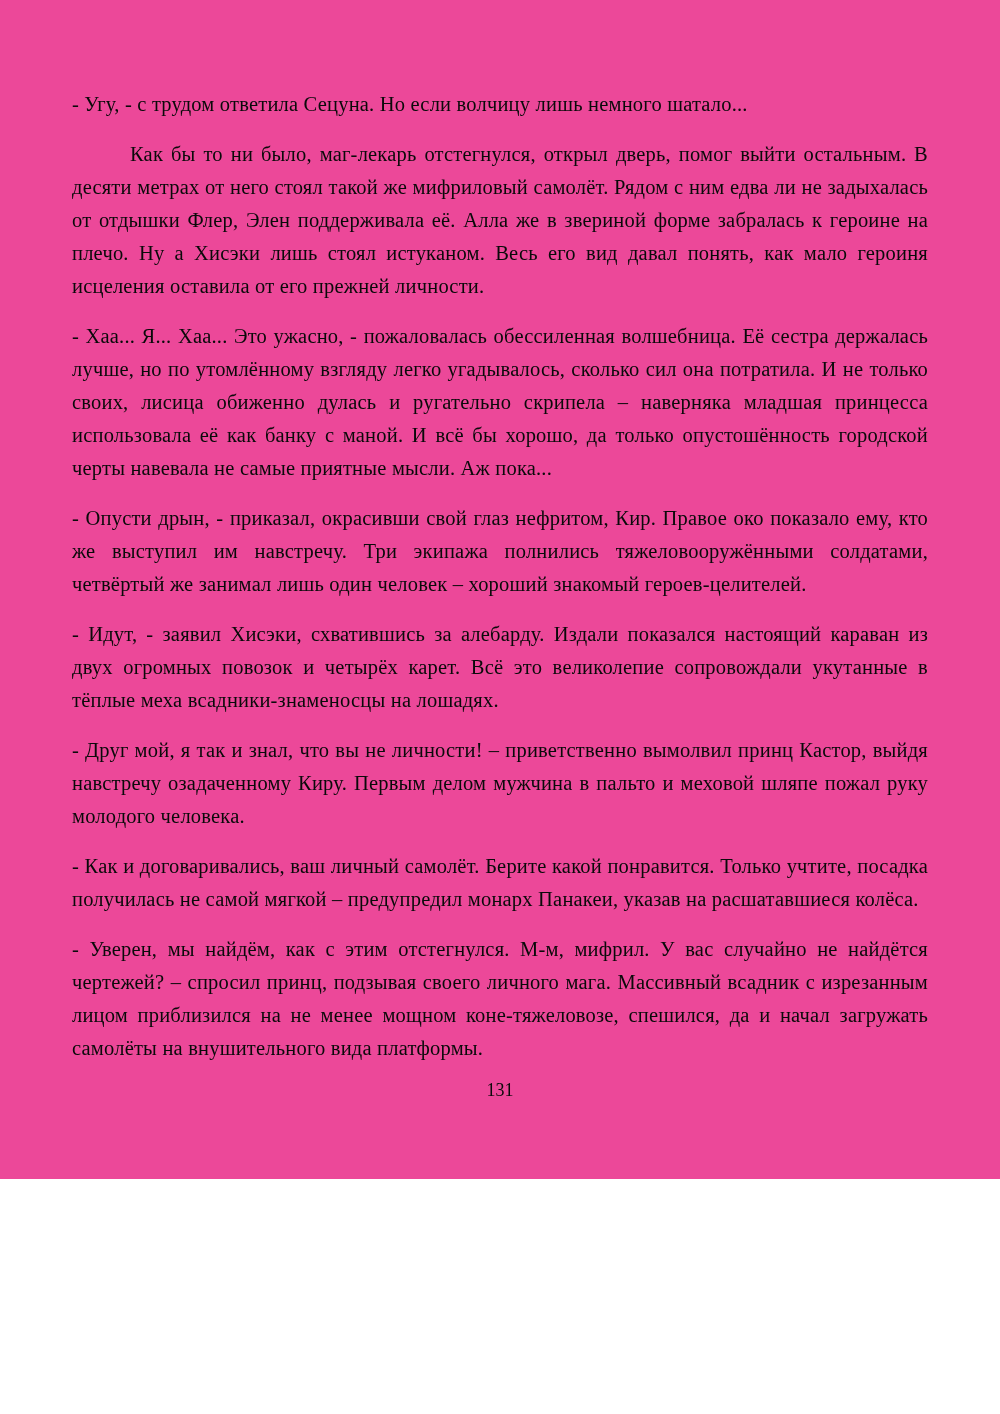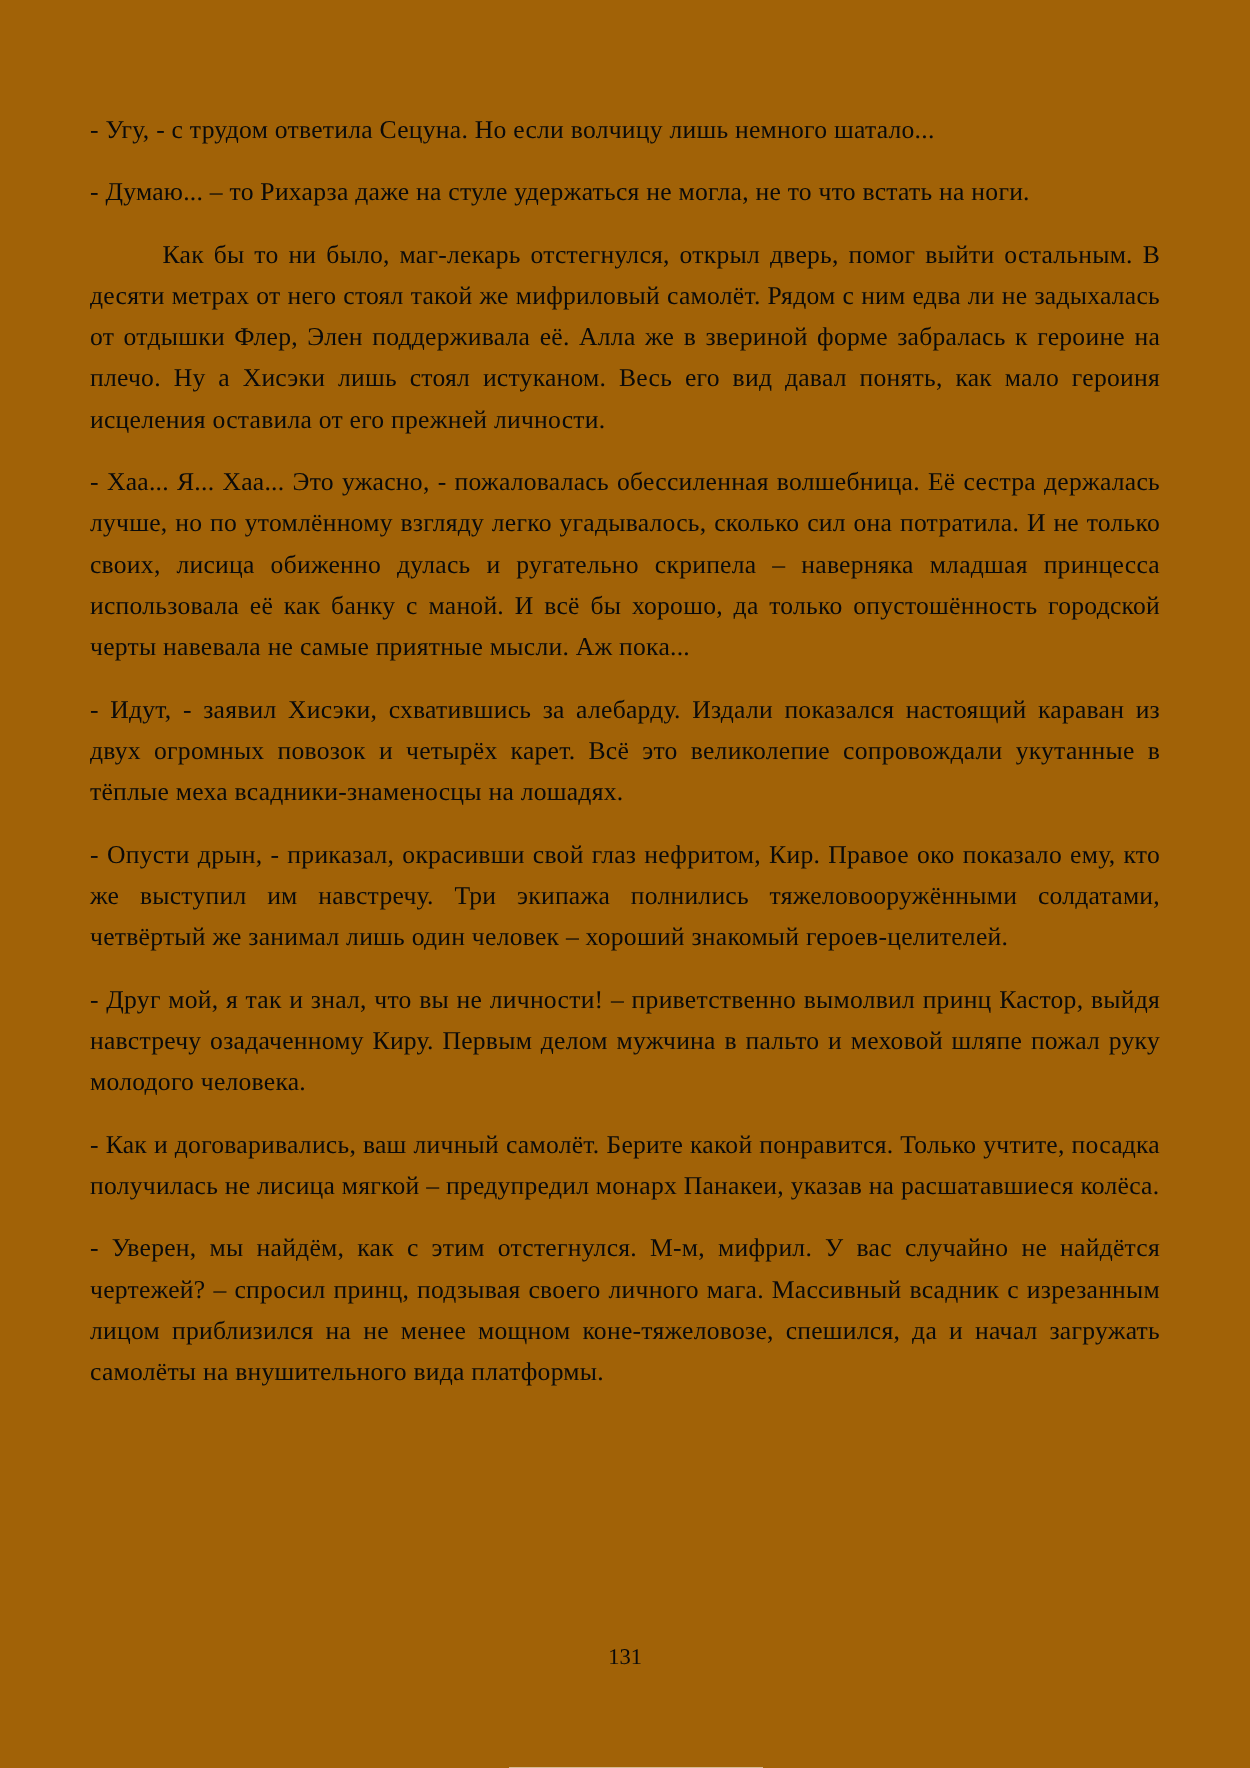--- a/index.html
+++ b/index.html
@@ -3,22 +3,22 @@
 <meta charset="utf-8">
 <style>
   html, body {
     margin: 0;
     padding: 0;
     background: #ffffff;
   }
   .page {
     position: relative;
     width: 1000px;
-    height: 1414px;
-    background: #a16207;
+    height: 1179px;
+    background: #ec4899;
     box-sizing: border-box;
     padding: 88px 72px 0 72px;
     font-family: "Liberation Serif", "DejaVu Serif", serif;
     color: #0a0a0a;
     overflow: hidden;
   }
   .content p {
     margin: 0 0 17px 0;
     font-size: 20.5px;
     line-height: 33px;
@@ -41,25 +41,24 @@
     font-family: "Liberation Serif", "DejaVu Serif", serif;
     color: #0a0a0a;
   }
 </style>
 </head>
 <body>
 
 <div class="page">
   <div class="content">
     <p>- Угу, - с трудом ответила Сецуна. Но если волчицу лишь немного шатало...</p>
-    <p>- Думаю... – то Рихарза даже на стуле удержаться не могла, не то что встать на ноги.</p>
     <p class="indented">Как бы то ни было, маг-лекарь отстегнулся, открыл дверь, помог выйти остальным. В десяти метрах от него стоял такой же мифриловый самолёт. Рядом с ним едва ли не задыхалась от отдышки Флер, Элен поддерживала её. Алла же в звериной форме забралась к героине на плечо. Ну а Хисэки лишь стоял истуканом. Весь его вид давал понять, как мало героиня исцеления оставила от его прежней личности.</p>
     <p>- Хаа... Я... Хаа... Это ужасно, - пожаловалась обессиленная волшебница. Её сестра держалась лучше, но по утомлённому взгляду легко угадывалось, сколько сил она потратила. И не только своих, лисица обиженно дулась и ругательно скрипела – наверняка младшая принцесса использовала её как банку с маной. И всё бы хорошо, да только опустошённость городской черты навевала не самые приятные мысли. Аж пока...</p>
+    <p>- Опусти дрын, - приказал, окрасивши свой глаз нефритом, Кир. Правое око показало ему, кто же выступил им навстречу. Три экипажа полнились тяжеловооружёнными солдатами, четвёртый же занимал лишь один человек – хороший знакомый героев-целителей.</p>
     <p>- Идут, - заявил Хисэки, схватившись за алебарду. Издали показался настоящий караван из двух огромных повозок и четырёх карет. Всё это великолепие сопровождали укутанные в тёплые меха всадники-знаменосцы на лошадях.</p>
-    <p>- Опусти дрын, - приказал, окрасивши свой глаз нефритом, Кир. Правое око показало ему, кто же выступил им навстречу. Три экипажа полнились тяжеловооружёнными солдатами, четвёртый же занимал лишь один человек – хороший знакомый героев-целителей.</p>
     <p>- Друг мой, я так и знал, что вы не личности! – приветственно вымолвил принц Кастор, выйдя навстречу озадаченному Киру. Первым делом мужчина в пальто и меховой шляпе пожал руку молодого человека.</p>
-    <p>- Как и договаривались, ваш личный самолёт. Берите какой понравится. Только учтите, посадка получилась не лисица мягкой – предупредил монарх Панакеи, указав на расшатавшиеся колёса.</p>
+    <p>- Как и договаривались, ваш личный самолёт. Берите какой понравится. Только учтите, посадка получилась не самой мягкой – предупредил монарх Панакеи, указав на расшатавшиеся колёса.</p>
     <p>- Уверен, мы найдём, как с этим отстегнулся. М-м, мифрил. У вас случайно не найдётся чертежей? – спросил принц, подзывая своего личного мага. Массивный всадник с изрезанным лицом приблизился на не менее мощном коне-тяжеловозе, спешился, да и начал загружать самолёты на внушительного вида платформы.</p>
   </div>
   <div class="page-footer">
     <span class="page-number">131</span>
   </div>
 </div>
 
 </body></html>

